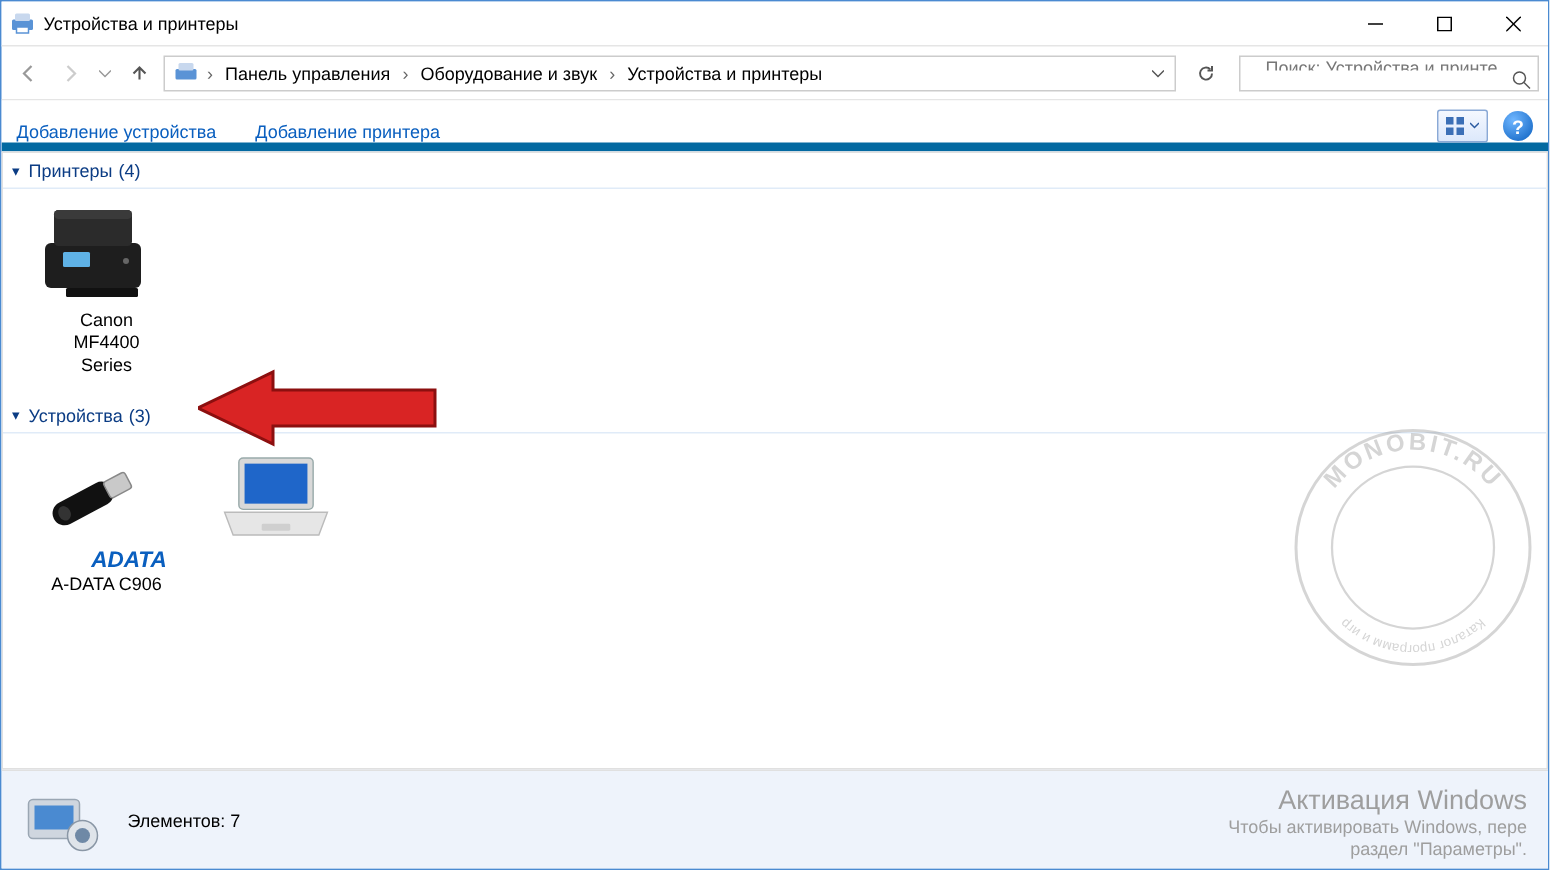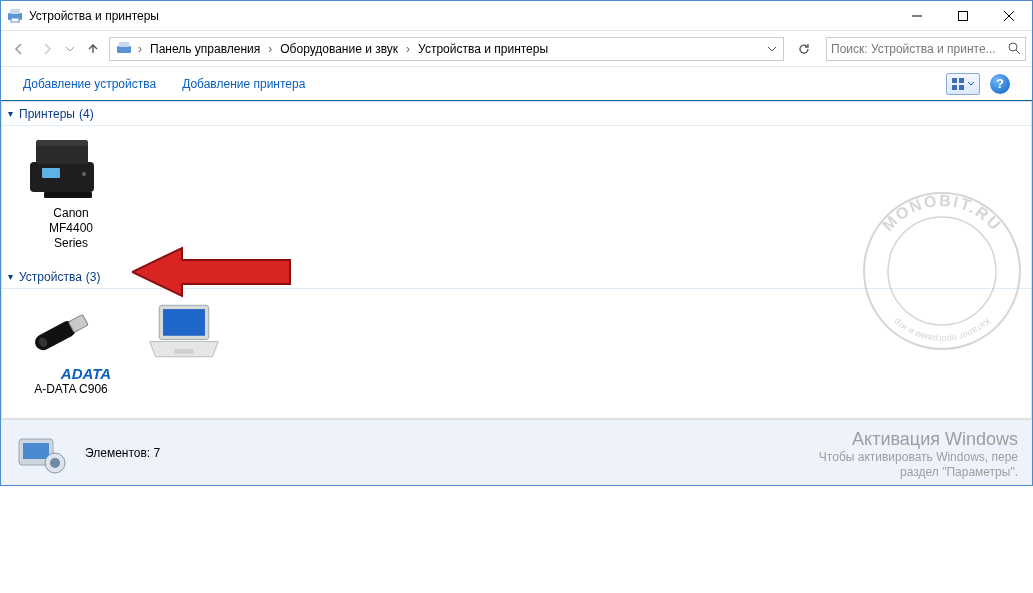--- a/index.html
+++ b/index.html
@@ -1,39 +1,39 @@
 <!DOCTYPE html>
 <html><head>
 <meta charset="utf-8">
 <style>
   * { box-sizing: border-box; }
   html, body { margin: 0; padding: 0; font-family: "Segoe UI", Tahoma, sans-serif; font-size: 12px; color: #000; background: #fff; }
-  .window { width: 1033px; height: 486px; border: 1px solid #4a8ad1; display: flex; flex-direction: column; position: relative; overflow: hidden; }
+  .window { width: 1033px; height: 580px; border: 1px solid #4a8ad1; display: flex; flex-direction: column; position: relative; overflow: hidden; }
 
   
   .titlebar { height: 30px; display: flex; align-items: center; background: #fff; border-bottom: 1px solid #e5e5e5; }
   .titlebar .icon-slot { width: 28px; display: flex; justify-content: center; }
   .titlebar .title { flex: 1; font-size: 12px; }
   .win-controls { display: flex; height: 100%; }
   .win-btn { width: 46px; display: flex; align-items: center; justify-content: center; }
 
   
   .navbar { height: 36px; display: flex; align-items: center; padding: 0 6px; gap: 4px; border-bottom: 1px solid #e5e5e5; }
   .nav-arrow { width: 24px; height: 24px; display: flex; align-items: center; justify-content: center; color: #888; border-radius: 2px; }
   .nav-arrow.enabled { color: #333; }
   .breadcrumb { flex: 1; height: 24px; border: 1px solid #ccc; display: flex; align-items: center; padding: 0 2px; gap: 0; overflow: hidden; }
   .breadcrumb .crumb { padding: 0 6px; height: 100%; display: flex; align-items: center; white-space: nowrap; }
   .breadcrumb .sep { color: #666; padding: 0 2px; display:flex; align-items:center; }
   .bc-dropdown { width: 18px; display:flex; align-items:center; justify-content:center; color:#555; }
   .refresh { width: 24px; height: 24px; display:flex; align-items:center; justify-content:center; border:1px solid transparent; margin-left:4px; }
-  .searchbox { width: 200px; height: 24px; border: 1px solid #ccc; margin-left: 6px; display:flex; align-items:center; padding: 0 4px; color:#777; }
+  .searchbox { width: 200px; height: 24px; border: 1px solid #ccc; margin-left: 6px; display:flex; align-items:center; padding: 0 4px; color:#777;flex-direction:column; }
   .searchbox .sicon { margin-left:auto; color:#555; }
 
   
-  .cmdbar { height: 34px; background: #fff; border-bottom: 1px solid #0369a1; display:flex; align-items:center; padding: 0 22px; gap: 26px; }
+  .cmdbar { height: 34px; background: #fff; border-bottom: 6px solid #0369a1; display:flex; align-items:flex-end; padding: 0 10px; gap: 26px; }
   .cmdbar .cmd { color: #0a5fbf; font-size: 12px; }
   .cmdbar .spacer { flex:1; }
   .cmdbar .right { display:flex; align-items:center; gap:10px; }
   .view-btn { width:34px; height:22px; border:1px solid #8aa9d6; border-radius:2px; background: linear-gradient(#f4f8ff,#dce8fb); display:flex; align-items:center; justify-content:center; gap:2px; }
   .help-btn { width:20px; height:20px; border-radius:50%; background: radial-gradient(circle at 35% 30%, #6fb6ff, #0a5fbf); color:#fff; font-weight:700; display:flex; align-items:center; justify-content:center; font-size:13px; }
 
   
   .content { flex:1; overflow:auto; background:#fff; border: 1px solid #e0e0e0; margin: 0 0 0 0; position:relative; }
   .group-header { height: 24px; display:flex; align-items:center; color:#0b3c84; padding: 2px 6px; border-bottom: 1px solid #e0ebf8; background:#fff; }
   .group-header .chev { margin-right: 6px; font-size:10px; }

